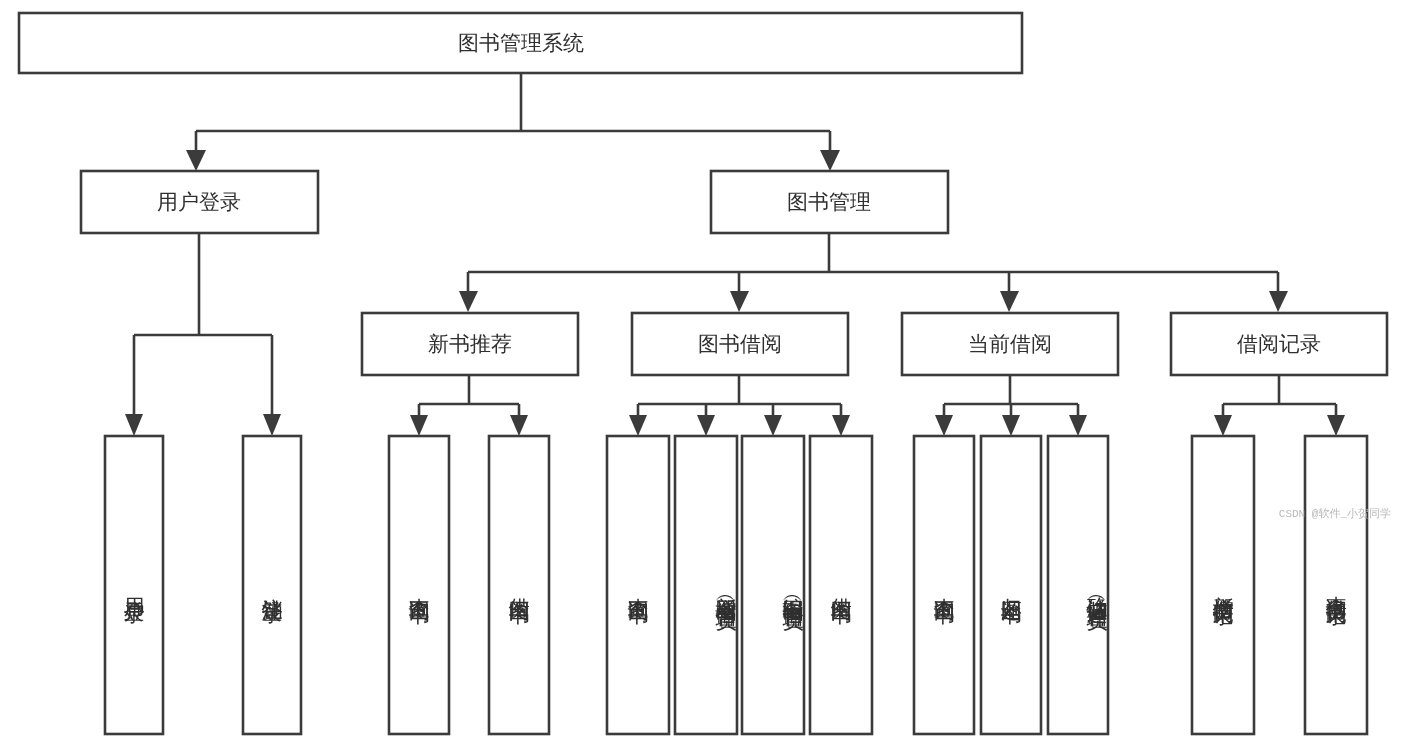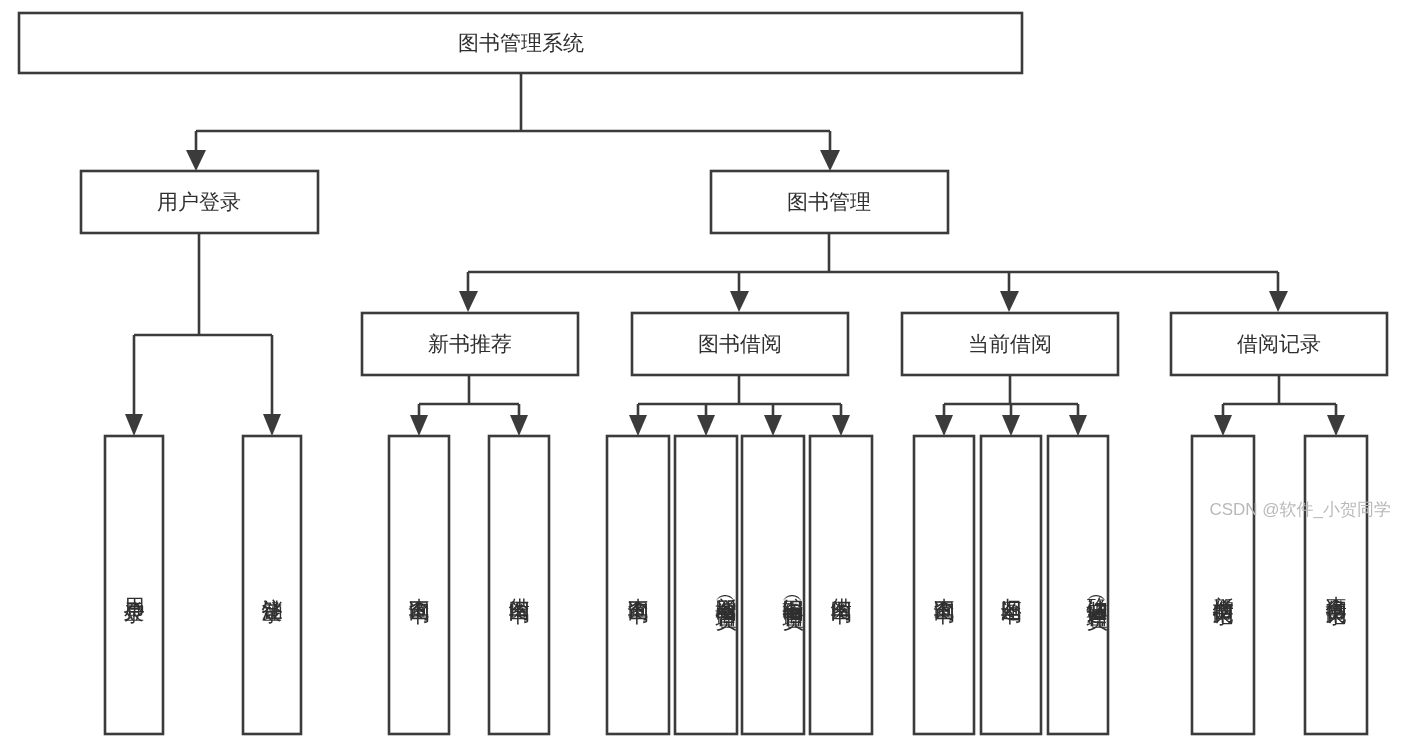--- a/index.html
+++ b/index.html
@@ -60,22 +60,22 @@
     display: flex;
     align-items: center;
     justify-content: center;
     white-space: nowrap;
     pointer-events: none;
   }
   .watermark {
     position: absolute;
     right: 14px;
     bottom: 5px;
-    font-family: Liberation Sans, sans-serif;
-    font-size: 17px;
+    font-family: Liberation Mono, monospace;
+    font-size: 11px;
     color: #b9b9b9;
     white-space: nowrap;
   }
 </style>
 </head>
 <body>
 
 <div id="diagram-root">
 
   <svg class="diagram-svg" viewBox="0 0 1405 747" xmlns="http://www.w3.org/2000/svg">

